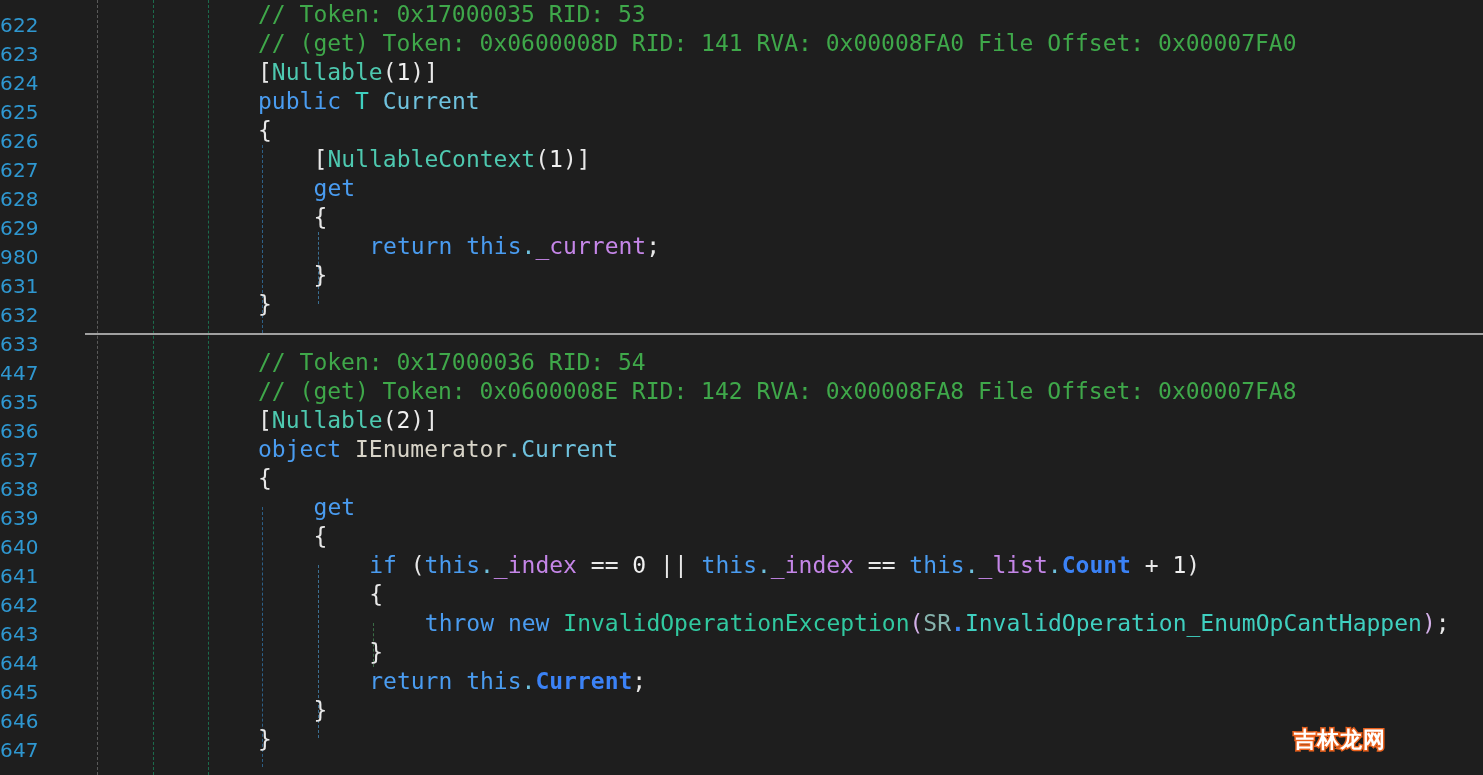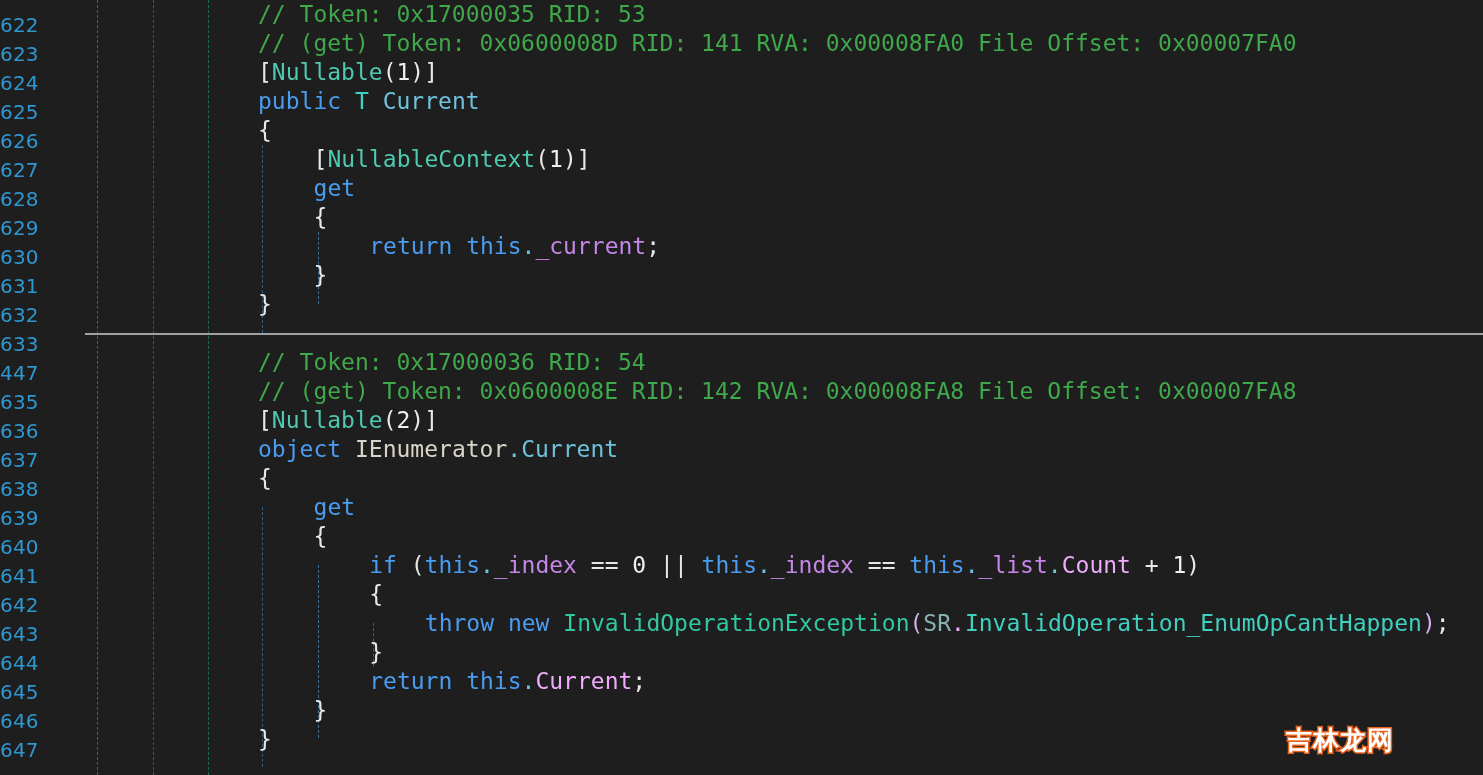--- a/index.html
+++ b/index.html
@@ -93,34 +93,34 @@
 
   
   .t-comment  { color: #3fa84a; }
   .t-keyword  { color: #4a9cf0; }
   .t-ctrl     { color: #4a9cf0; }
   .t-type     { color: #31c9a0; }
   .t-attr     { color: #4ec9b0; }
   .t-plain    { color: #e8e8e8; }
   .t-ident    { color: #d8d4c8; }
   .t-field    { color: #c586e8; }
-  .t-prop     { color: #f0abfc; }
+  .t-prop     { color: #3b82f6; font-weight: bold; }
   .t-member   { color: #3fd0c0; }
   .t-num      { color: #f0f0f0; }
   .t-paren    { color: #e8e8e8; }
   .t-parenv   { color: #d3b0e8; }
   .t-sr       { color: #86b3ad; }
   .t-dot      { color: #6fc2de; }
 
   
   .watermark {
     position: absolute;
     z-index: 6;
     font-family: "DejaVu Sans", "Liberation Sans", sans-serif;
-    font-size: 26px;
+    font-size: 22px;
     font-weight: bold;
     color: #ffffff;
     -webkit-text-stroke: 3px #e8601c;
     paint-order: stroke fill;
     letter-spacing: 1px;
     white-space: nowrap;
   }
 </style>
 </head>
 <body>
@@ -140,21 +140,21 @@
 
   <div class="gutter">
       <div class="lineno" style="top: 0px;">622</div>
       <div class="lineno" style="top: 29px; padding-left: 17px;">623</div>
       <div class="lineno" style="top: 58px;">624</div>
       <div class="lineno" style="top: 87px;">625</div>
       <div class="lineno" style="top: 116px;">626</div>
       <div class="lineno" style="top: 145px;">627</div>
       <div class="lineno" style="top: 174px;">628</div>
       <div class="lineno" style="top: 203px;">629</div>
-      <div class="lineno" style="top: 232px;">630</div>
+      <div class="lineno" style="top: 232px;">980</div>
       <div class="lineno" style="top: 261px;">631</div>
       <div class="lineno" style="top: 290px; padding-left: 8px;">632</div>
       <div class="lineno" style="top: 319px;">633</div>
       <div class="lineno" style="top: 348px;">447</div>
       <div class="lineno" style="top: 377px;">635</div>
       <div class="lineno" style="top: 406px;">636</div>
       <div class="lineno" style="top: 435px;">637</div>
       <div class="lineno" style="top: 464px;">638</div>
       <div class="lineno" style="top: 493px;">639</div>
       <div class="lineno" style="top: 522px;">640</div>

